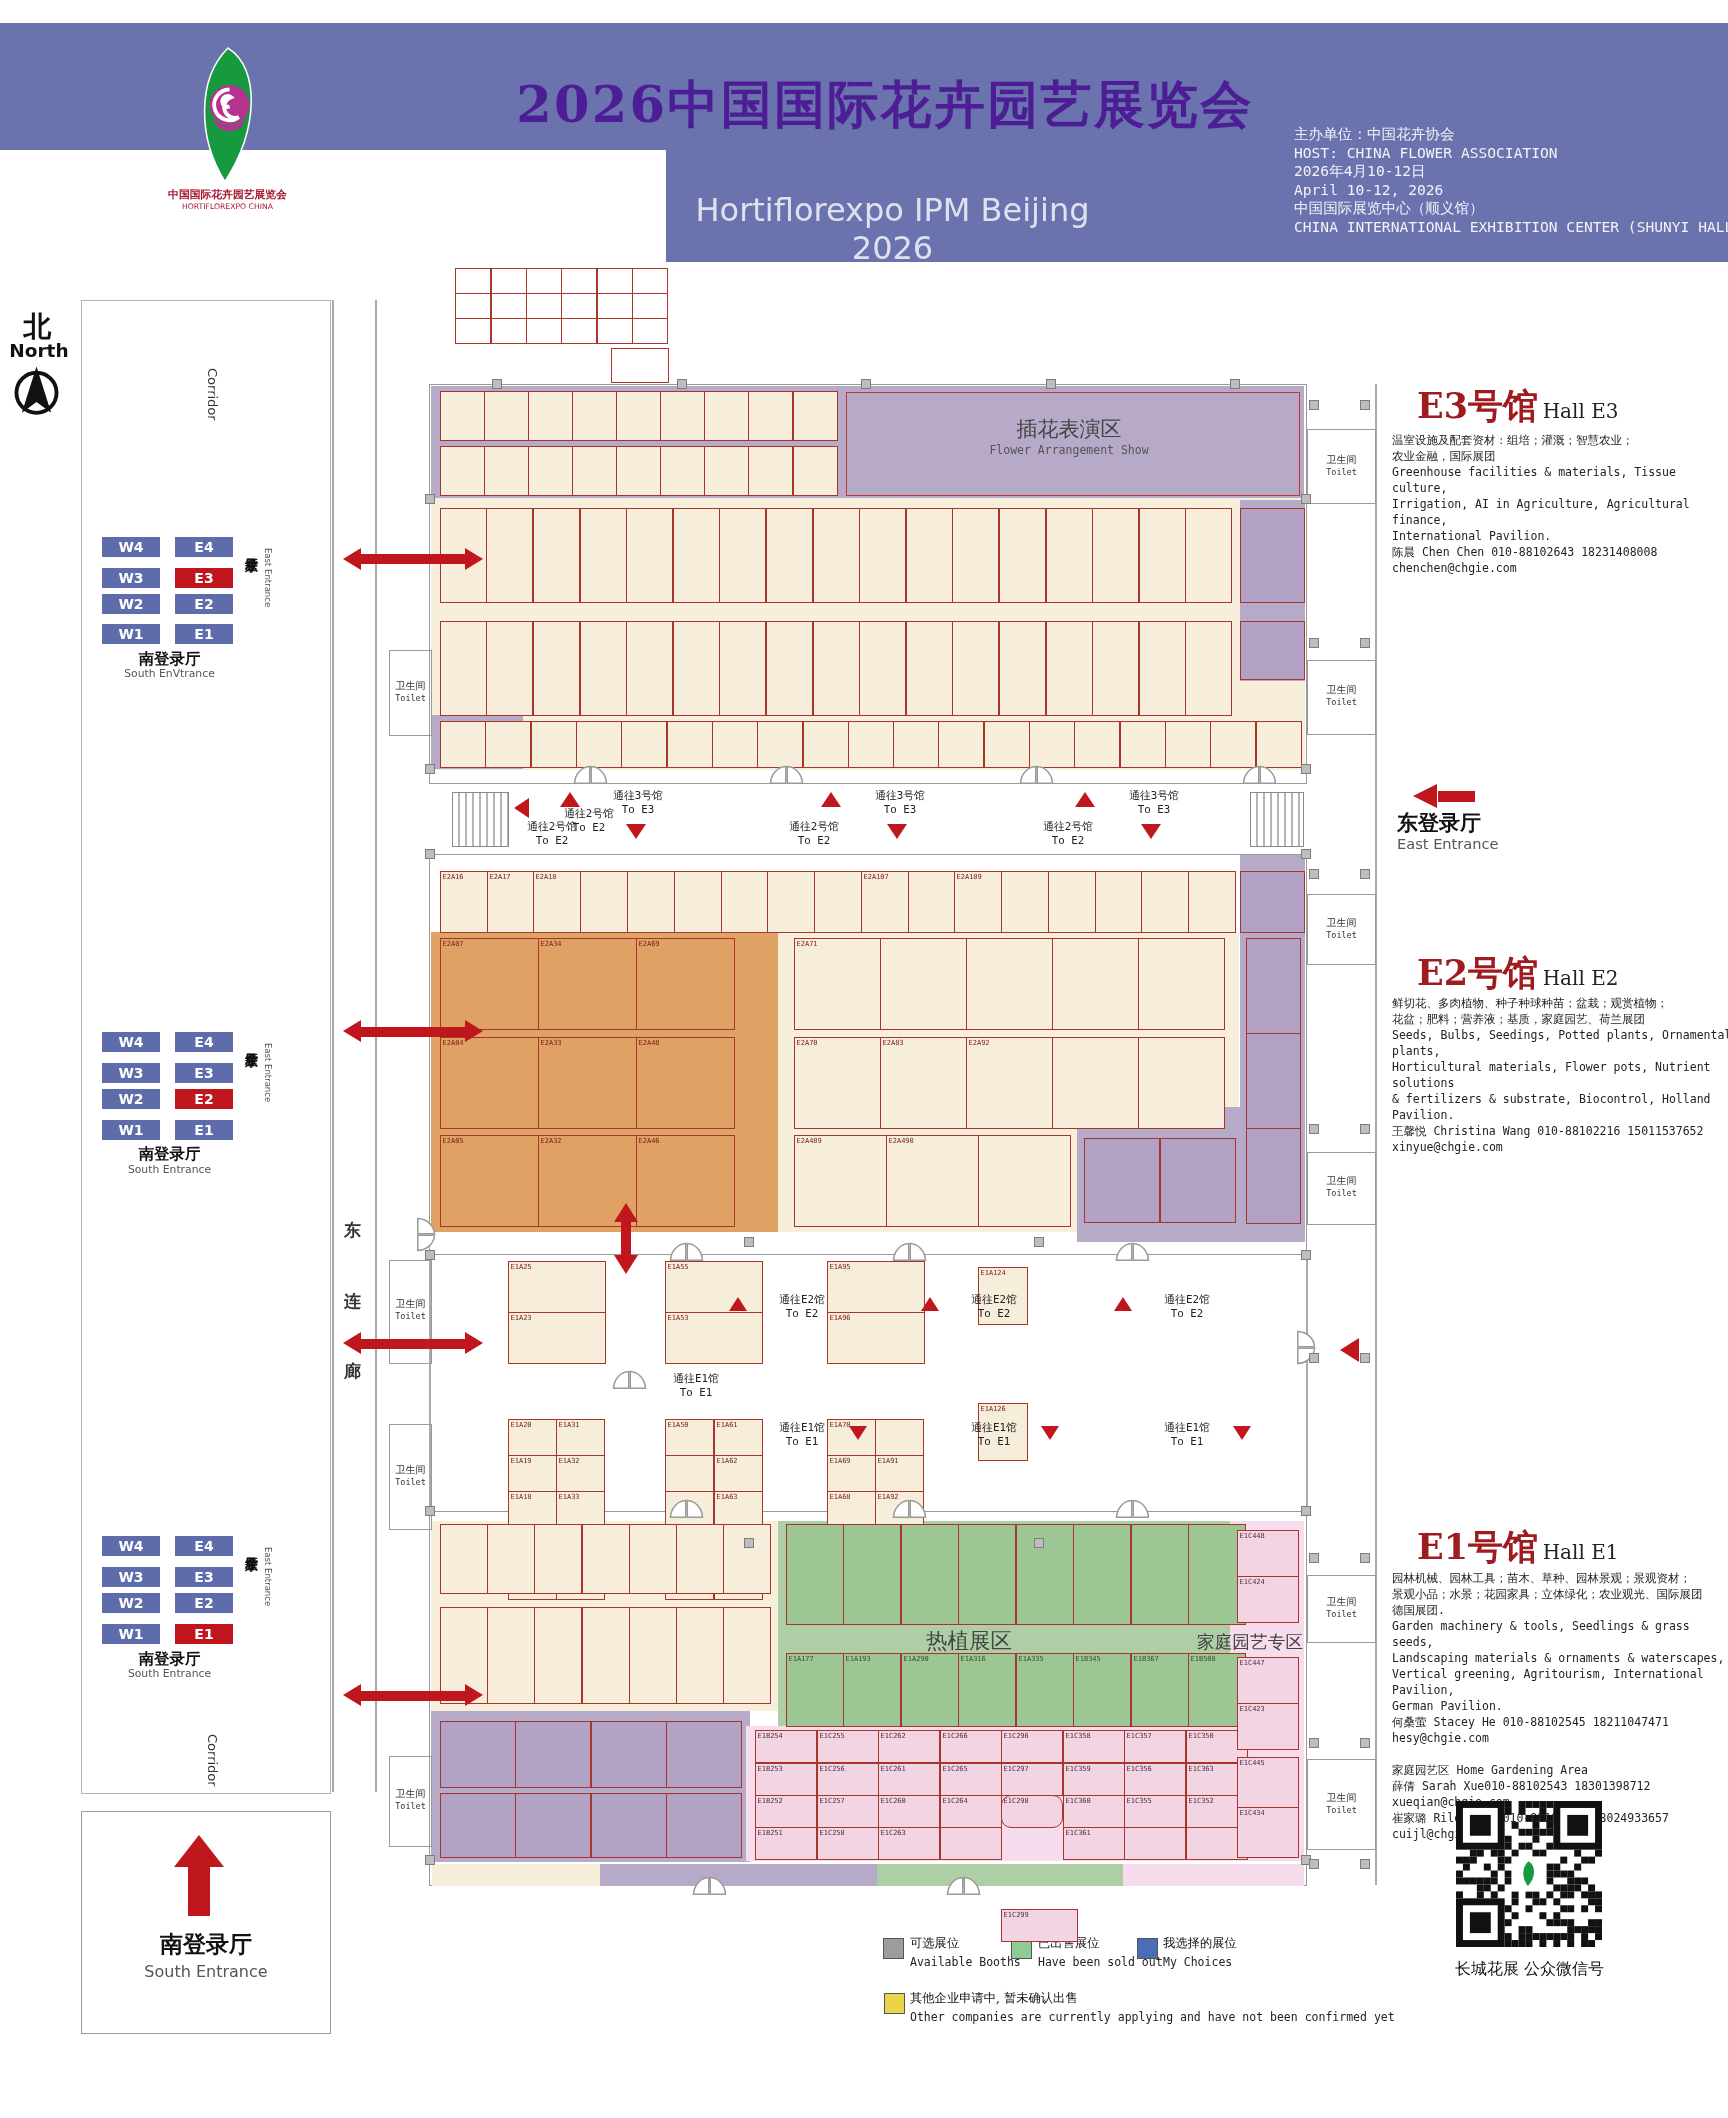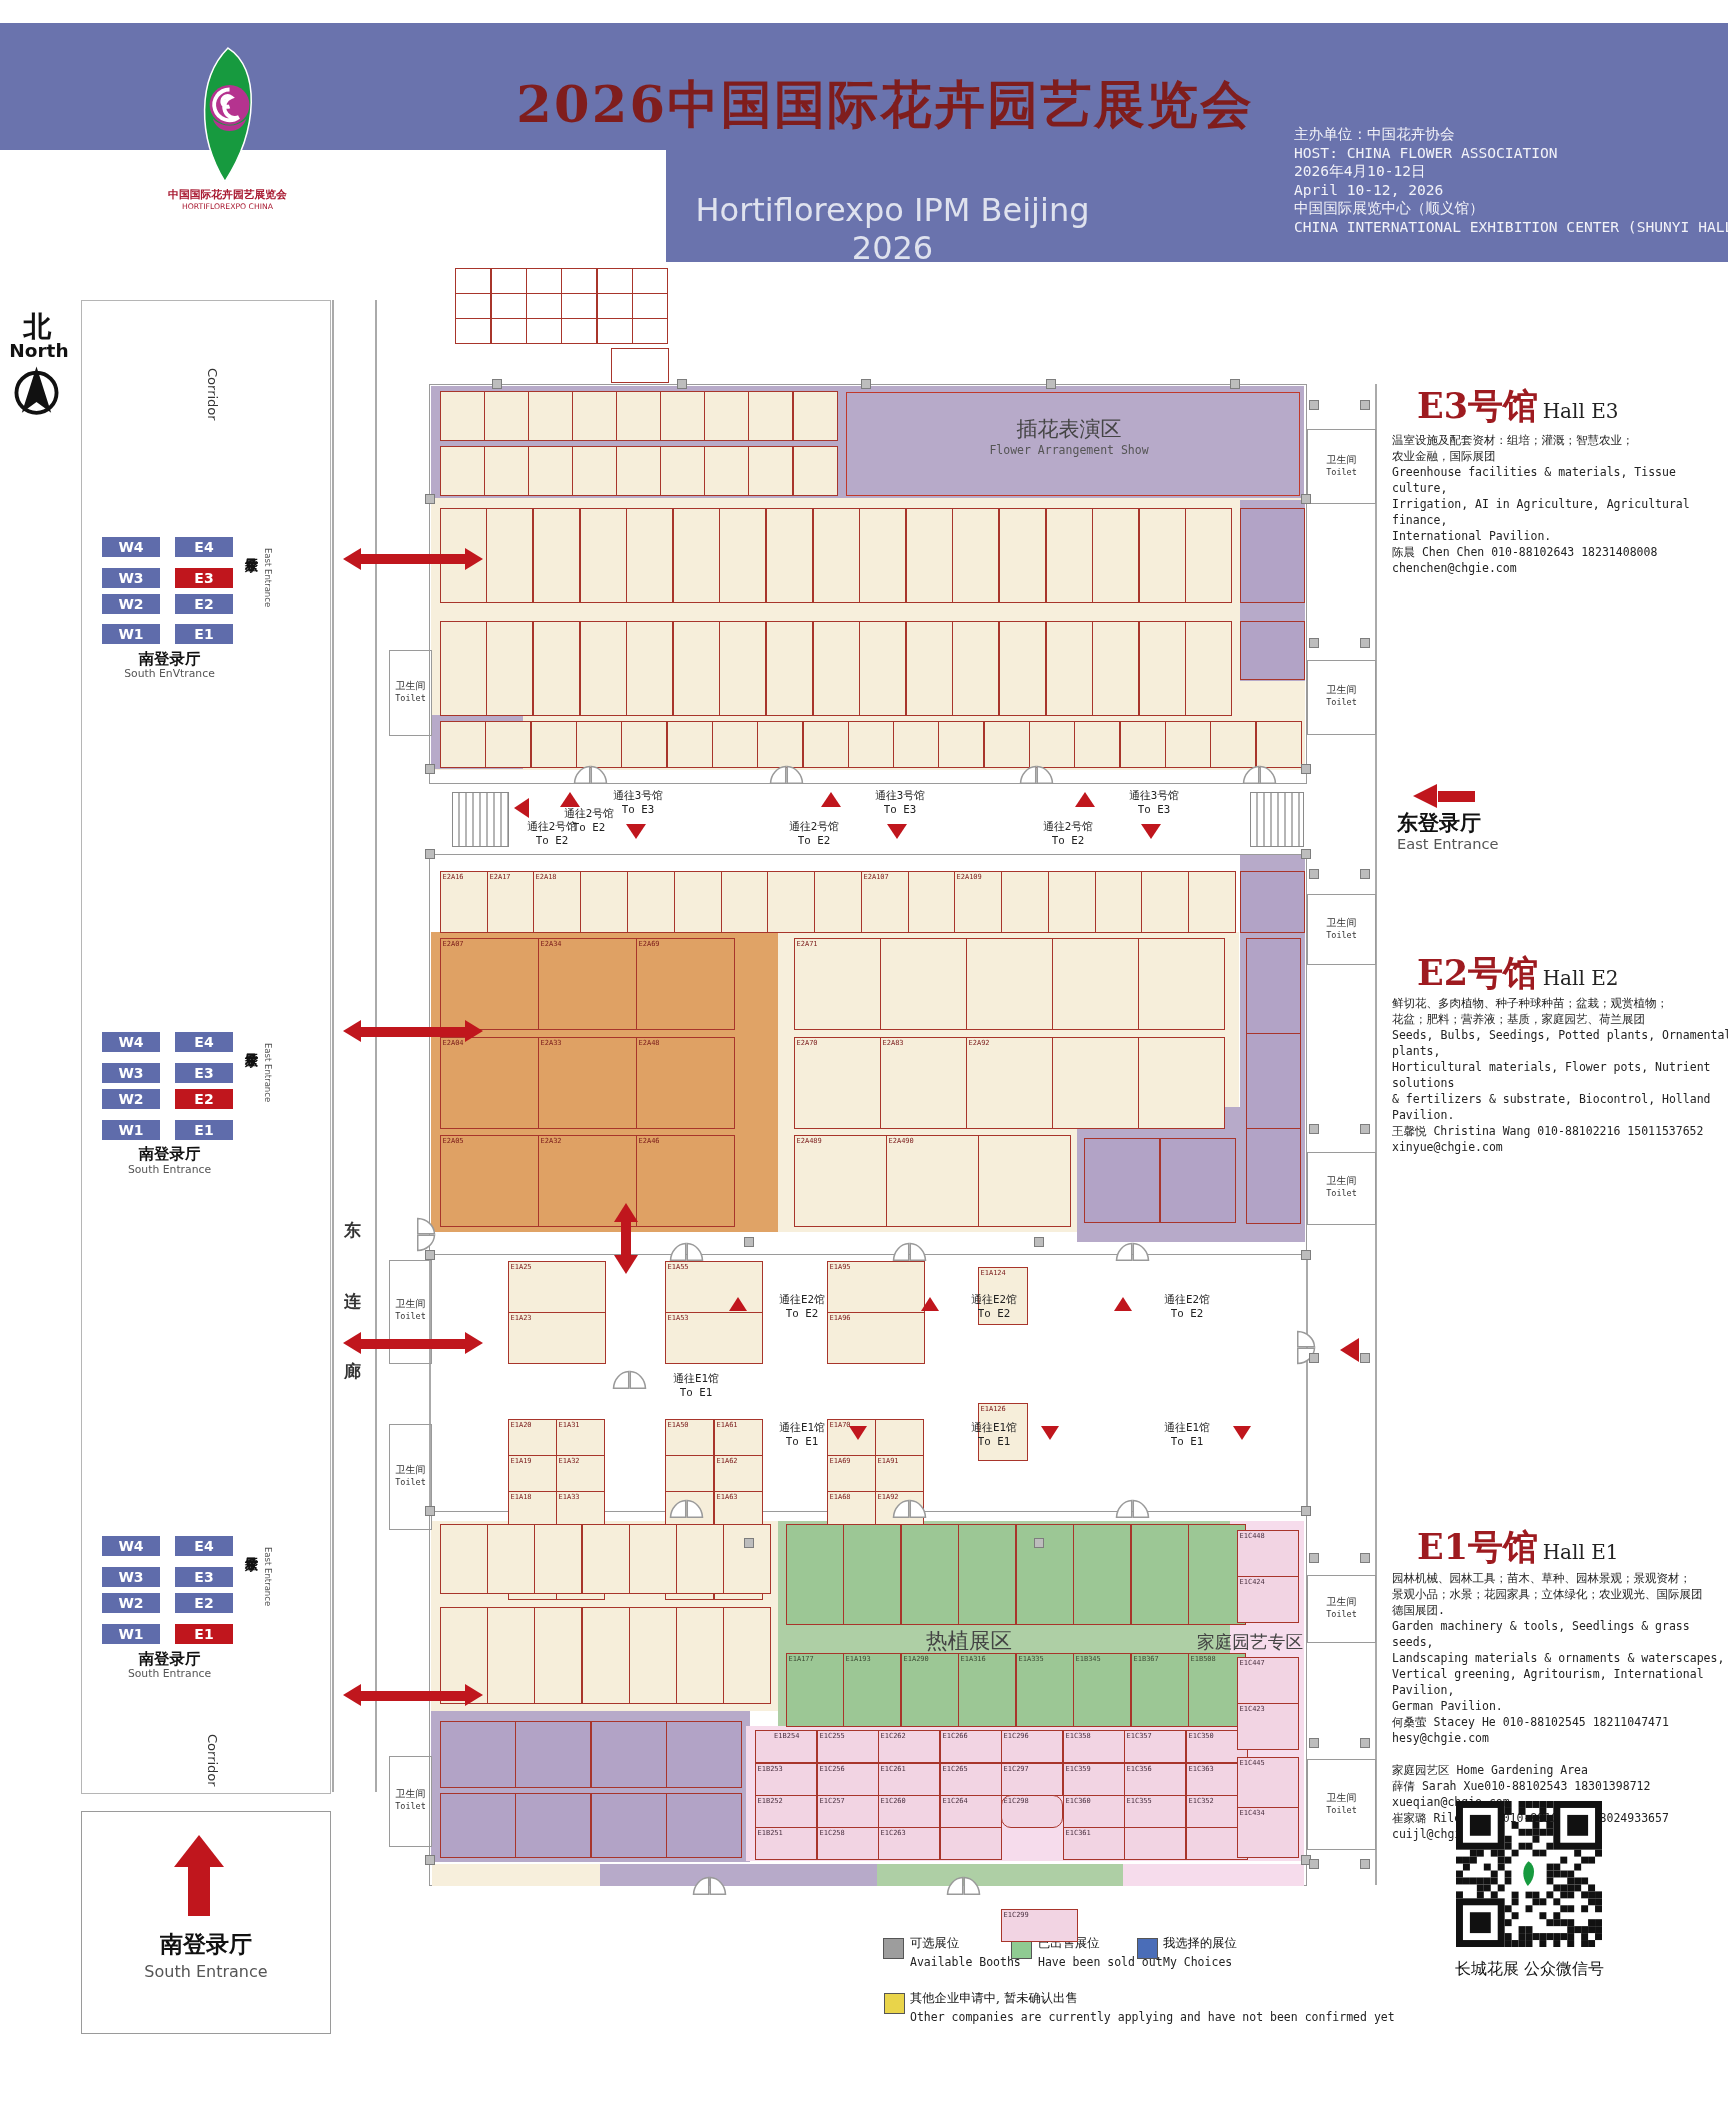--- a/index.html
+++ b/index.html
@@ -1,21 +1,21 @@
 <!DOCTYPE html>
 <html style="font-size:12.3px"><head>
 <meta charset="utf-8">
 <style>
   html,body{margin:0;padding:0;background:#fff;}
   #page{position:relative;width:1729px;height:2119px;background:#fff;overflow:hidden;
         font-family:"DejaVu Sans",sans-serif;}
   .abs{position:absolute;box-sizing:border-box;}
   
   #hdr-band,#hdr-ext{position:absolute;background:#6a73ad;}
-  .htitle{position:absolute;color:#7f1d1d;font-family:"DejaVu Serif",serif;font-weight:bold;
+  .htitle{position:absolute;color:#4c1d95;font-family:"DejaVu Serif",serif;font-weight:bold;
           text-align:center;letter-spacing:2.3px;}
   .hsub{position:absolute;color:#dfe2ee;font-family:"DejaVu Sans",sans-serif;text-align:center;}
   .hinfo{position:absolute;color:#f2f2f8;font-family:"DejaVu Sans Mono",monospace;
          font-size:14.6px;line-height:18.5px;white-space:pre;}
   
   .wall{position:absolute;border:1.5px solid #9a9a9a;box-sizing:border-box;background:transparent;}
   .vline{position:absolute;width:1.5px;background:#aaa;}
   .zone{position:absolute;box-sizing:border-box;}
   .zcr{background:#f7efdc}.zpu{background:#b7aac9}.zor{background:#e0a366}
   .zgr{background:#aecfa5}.zpk{background:#f6dcec}
@@ -599,21 +599,21 @@
     <div class="cell gr" style="position: absolute; left: 1131px; top: 1524px; width: 58px; height: 101px;"></div>
     <div class="cell gr" style="position: absolute; left: 1188px; top: 1524px; width: 58px; height: 101px;"></div>
     <div class="cell gr" style="position: absolute; left: 786px; top: 1653px; width: 58px; height: 74px;">E1A177</div>
     <div class="cell gr" style="position: absolute; left: 843px; top: 1653px; width: 58px; height: 74px;">E1A193</div>
     <div class="cell gr" style="position: absolute; left: 901px; top: 1653px; width: 58px; height: 74px;">E1A290</div>
     <div class="cell gr" style="position: absolute; left: 958px; top: 1653px; width: 58px; height: 74px;">E1A316</div>
     <div class="cell gr" style="position: absolute; left: 1016px; top: 1653px; width: 58px; height: 74px;">E1A335</div>
     <div class="cell gr" style="position: absolute; left: 1073px; top: 1653px; width: 58px; height: 74px;">E1B345</div>
     <div class="cell gr" style="position: absolute; left: 1131px; top: 1653px; width: 58px; height: 74px;">E1B367</div>
     <div class="cell gr" style="position: absolute; left: 1188px; top: 1653px; width: 58px; height: 74px;">E1B508</div>
-    <div class="cell pk" style="position: absolute; left: 755px; top: 1730px; width: 62px; height: 33px; text-align: center;">E1B254</div>
+    <div class="cell pk" style="position: absolute; left: 755px; top: 1730px; width: 62px; height: 33px;">E1B254</div>
     <div class="cell pk" style="position: absolute; left: 817px; top: 1730px; width: 62px; height: 33px;">E1C255</div>
     <div class="cell pk" style="position: absolute; left: 878px; top: 1730px; width: 62px; height: 33px;">E1C262</div>
     <div class="cell pk" style="position: absolute; left: 940px; top: 1730px; width: 68px; height: 33px;">E1C266</div>
     <div class="cell pk" style="position: absolute; left: 1001px; top: 1730px; width: 62px; height: 33px;">E1C296</div>
     <div class="cell pk" style="position: absolute; left: 1063px; top: 1730px; width: 62px; height: 33px;">E1C358</div>
     <div class="cell pk" style="position: absolute; left: 1124px; top: 1730px; width: 62px; height: 33px;">E1C357</div>
     <div class="cell pk" style="position: absolute; left: 1186px; top: 1730px; width: 62px; height: 33px;">E1C350</div>
     <div class="cell pk" style="position: absolute; left: 755px; top: 1763px; width: 62px; height: 33px;">E1B253</div>
     <div class="cell pk" style="position: absolute; left: 817px; top: 1763px; width: 62px; height: 33px;">E1C256</div>
     <div class="cell pk" style="position: absolute; left: 878px; top: 1763px; width: 62px; height: 33px;">E1C261</div>

